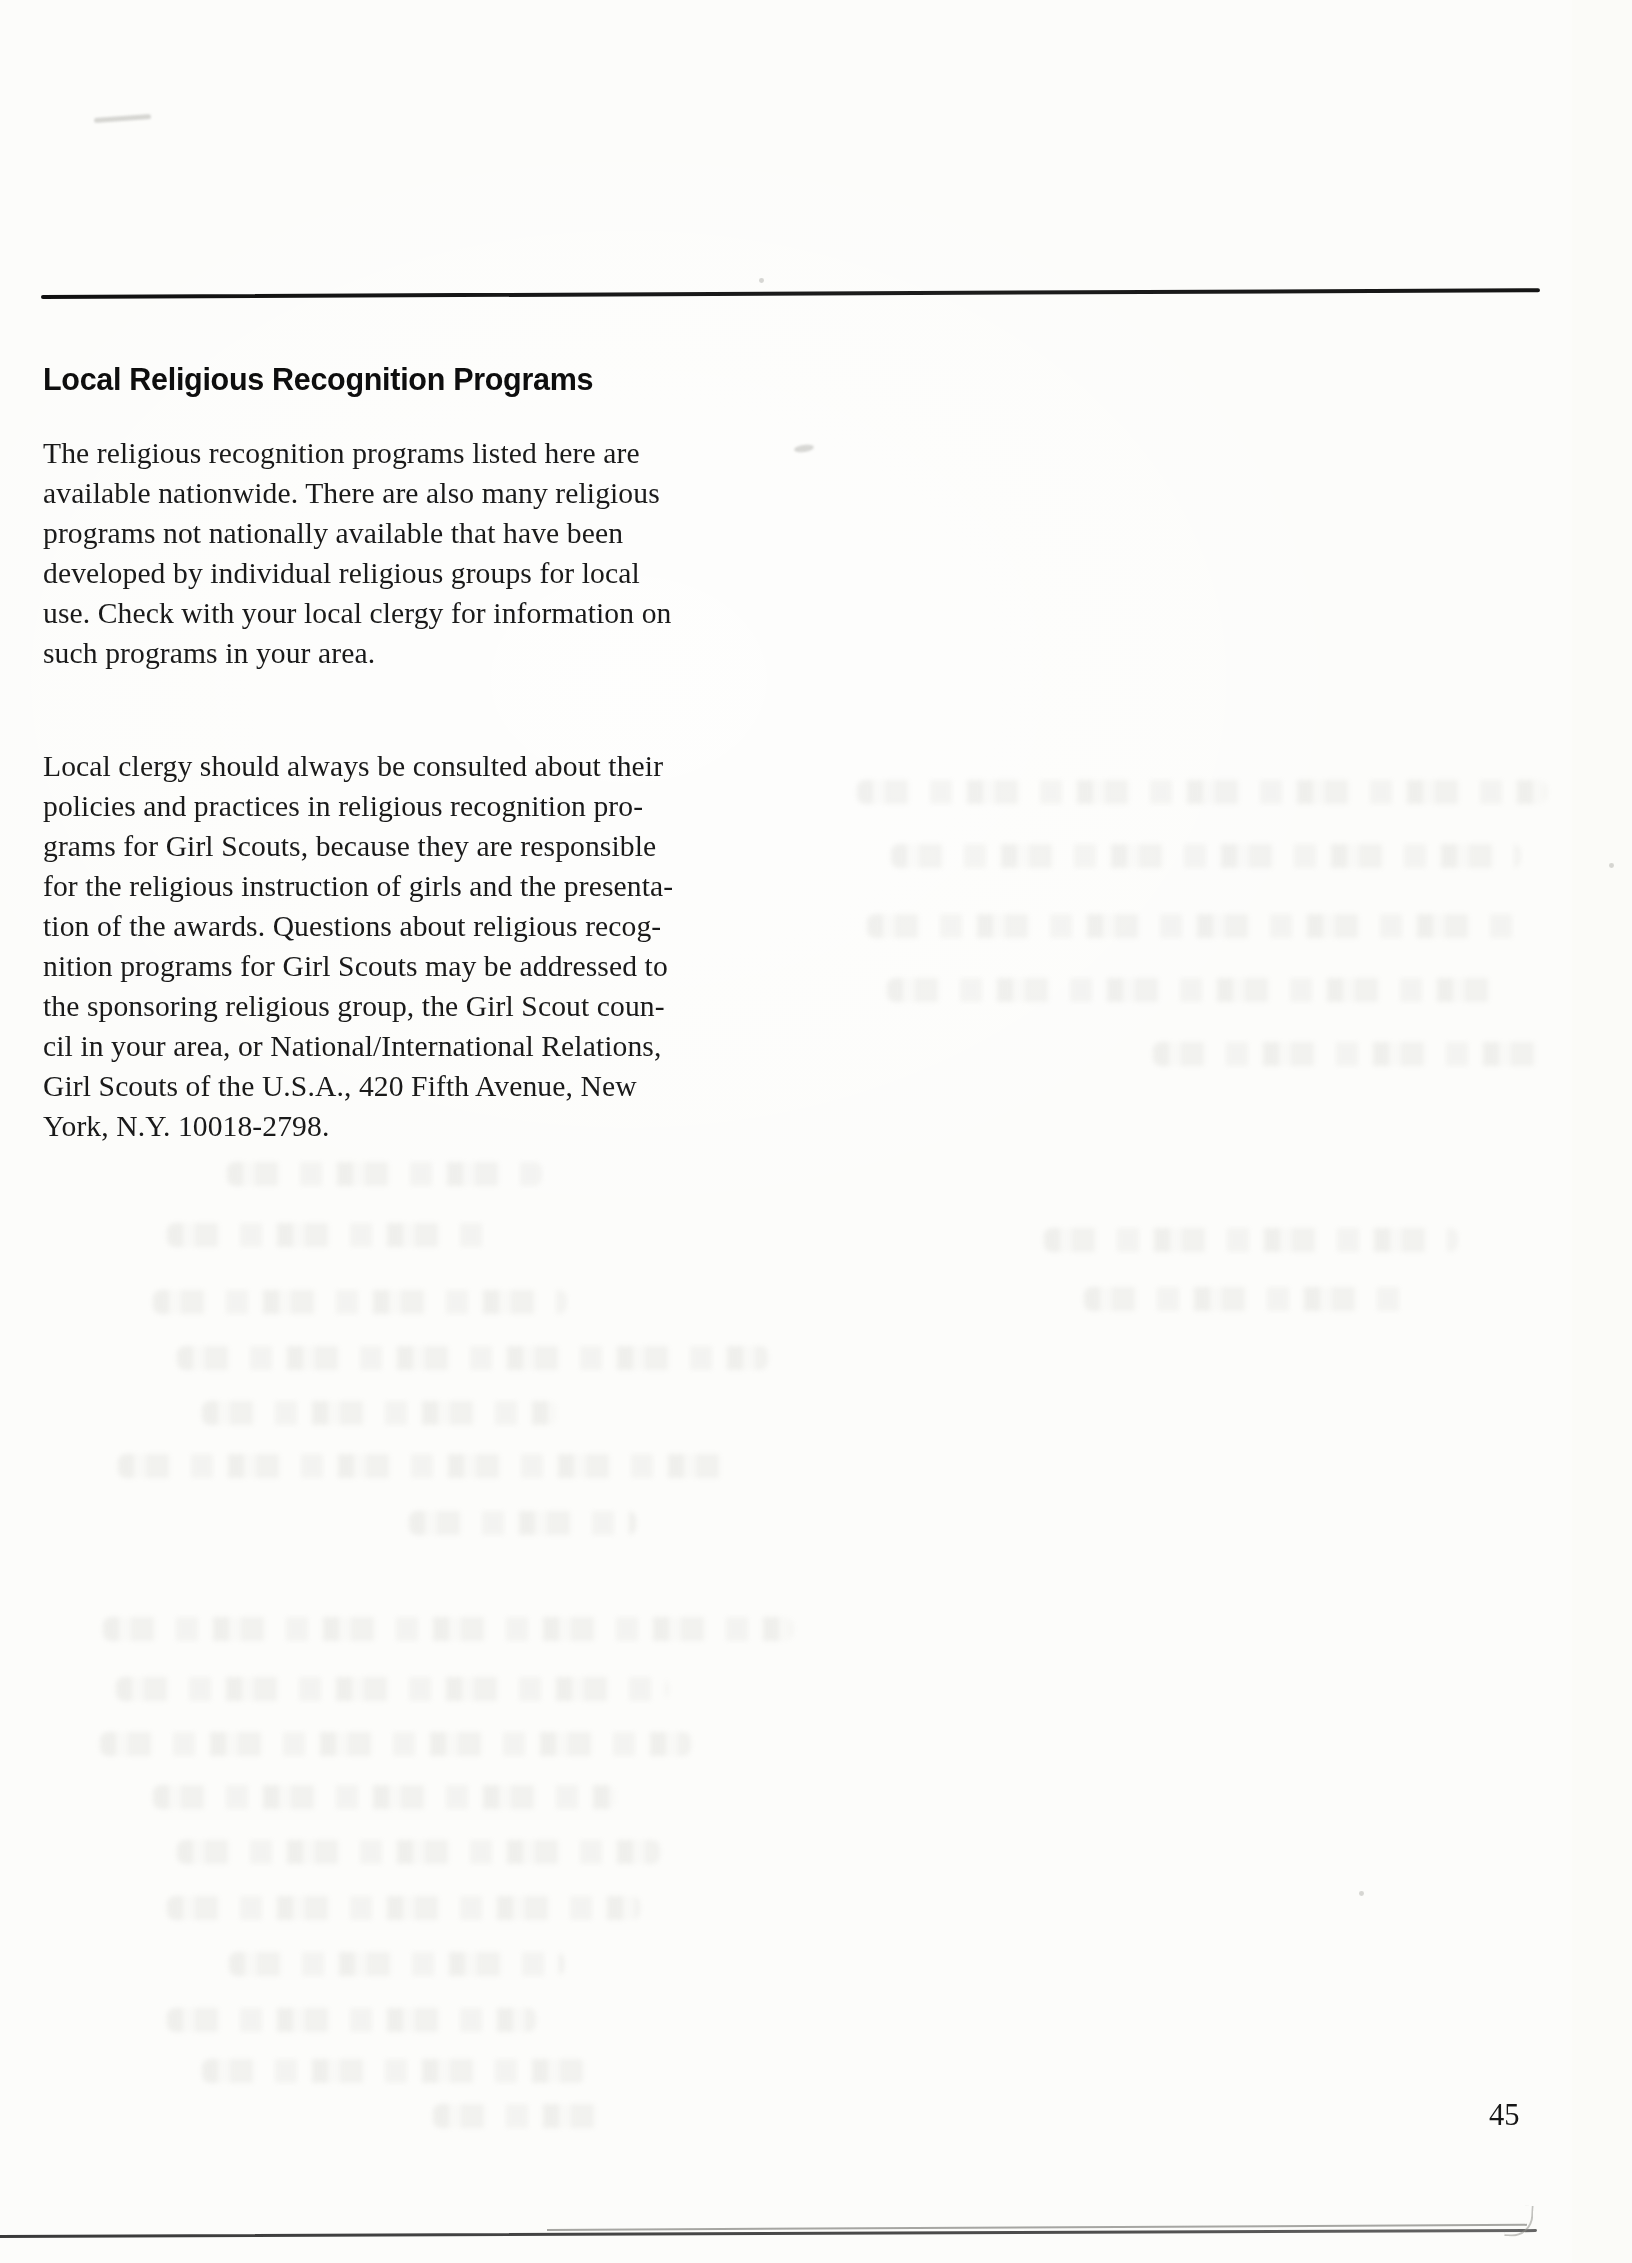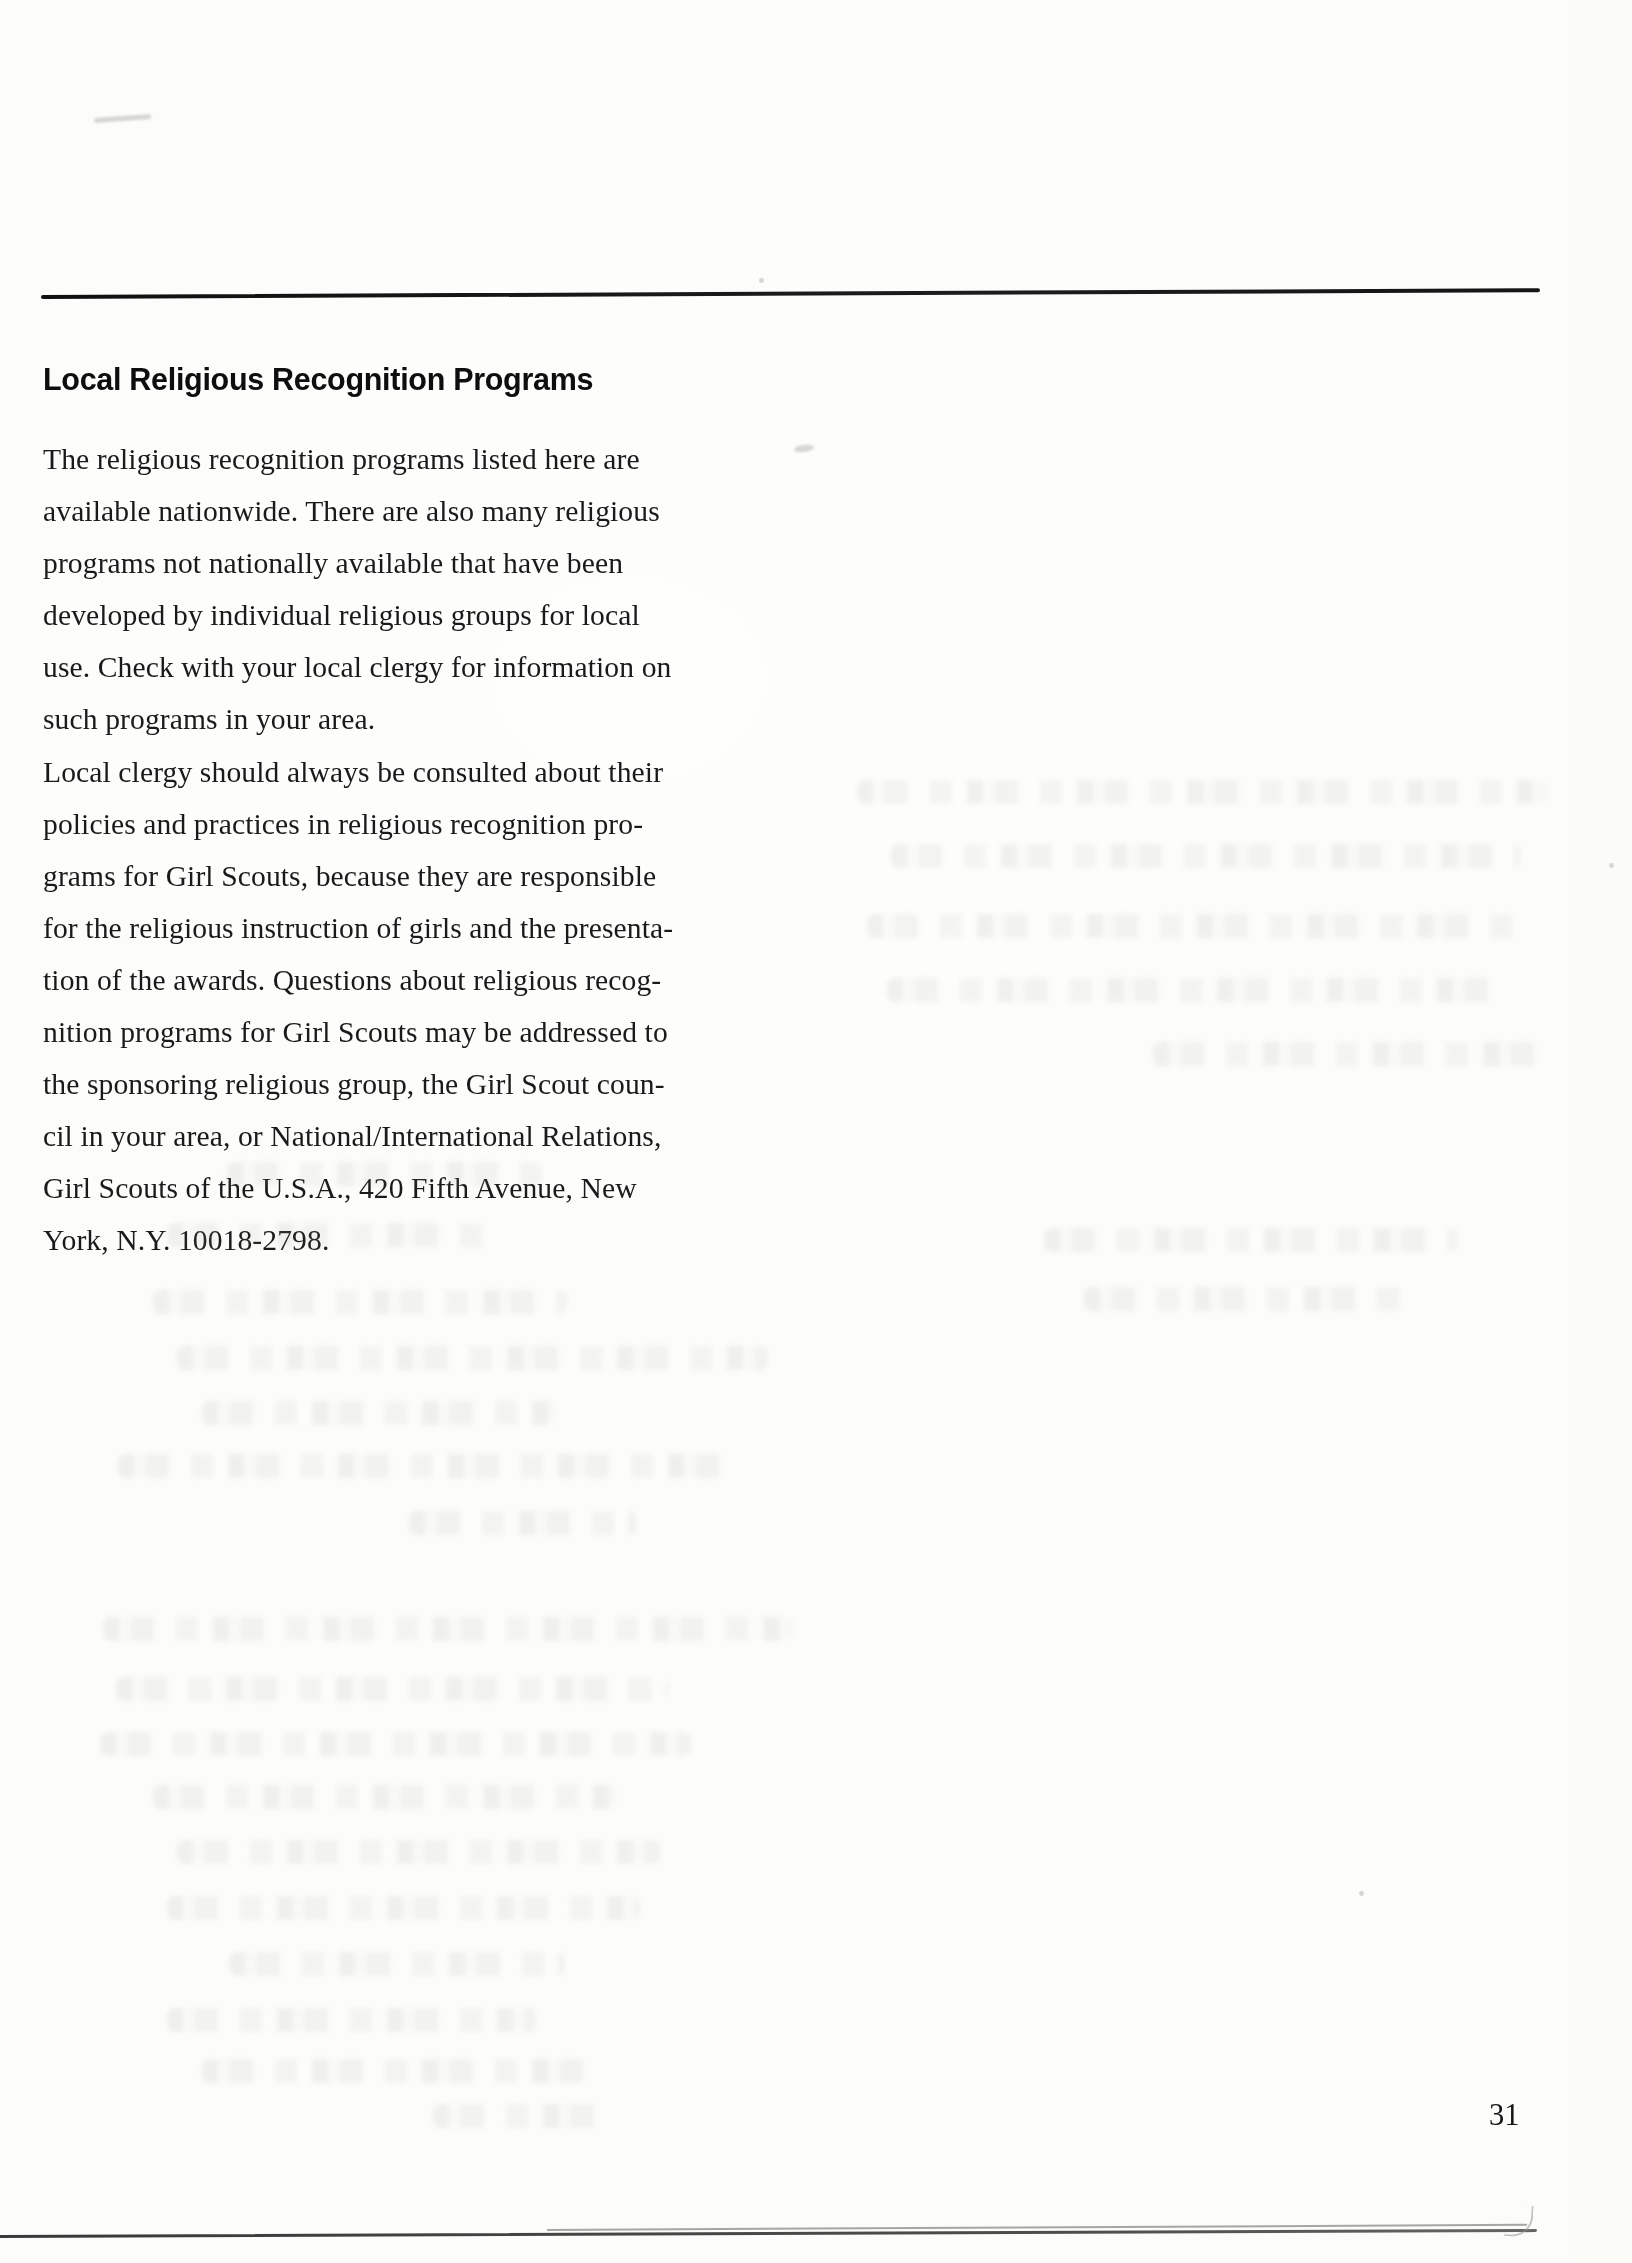--- a/index.html
+++ b/index.html
@@ -47,21 +47,21 @@
     color: #0e0e0e;
     white-space: nowrap;
   }
 
   
   .para {
     position: absolute;
     left: 43px;
     width: 729px;
     font-size: 29.6px;
-    line-height: 52px;
+    line-height: 40px;
     letter-spacing: 0.1px;
     color: #1a1a1a;
     white-space: pre-line;
   }
   .para-1 { top: 433px; }
   .para-2 { top: 704px; margin-top: 42px; }
 
   
   .page-number {
     position: absolute;
@@ -156,21 +156,21 @@
 policies and practices in religious recognition pro-
 grams for Girl Scouts, because they are responsible
 for the religious instruction of girls and the presenta-
 tion of the awards. Questions about religious recog-
 nition programs for Girl Scouts may be addressed to
 the sponsoring religious group, the Girl Scout coun-
 cil in your area, or National/International Relations,
 Girl Scouts of the U.S.A., 420 Fifth Avenue, New
 York, N.Y. 10018-2798.</div>
 
-  <div class="page-number">31</div>
+  <div class="page-number">45</div>
 
   <div class="ghost" style="left:857px;  top:780px;  width:690px;"></div>
   <div class="ghost" style="left:891px;  top:844px;  width:630px;"></div>
   <div class="ghost" style="left:867px;  top:914px;  width:650px;"></div>
   <div class="ghost" style="left:887px;  top:978px;  width:611px;"></div>
   <div class="ghost" style="left:1153px; top:1042px; width:394px;"></div>
   <div class="ghost" style="left:1044px; top:1228px; width:414px;"></div>
   <div class="ghost" style="left:1084px; top:1287px; width:325px;"></div>
 
   <div class="ghost" style="left:227px;  top:1162px; width:315px;"></div>

